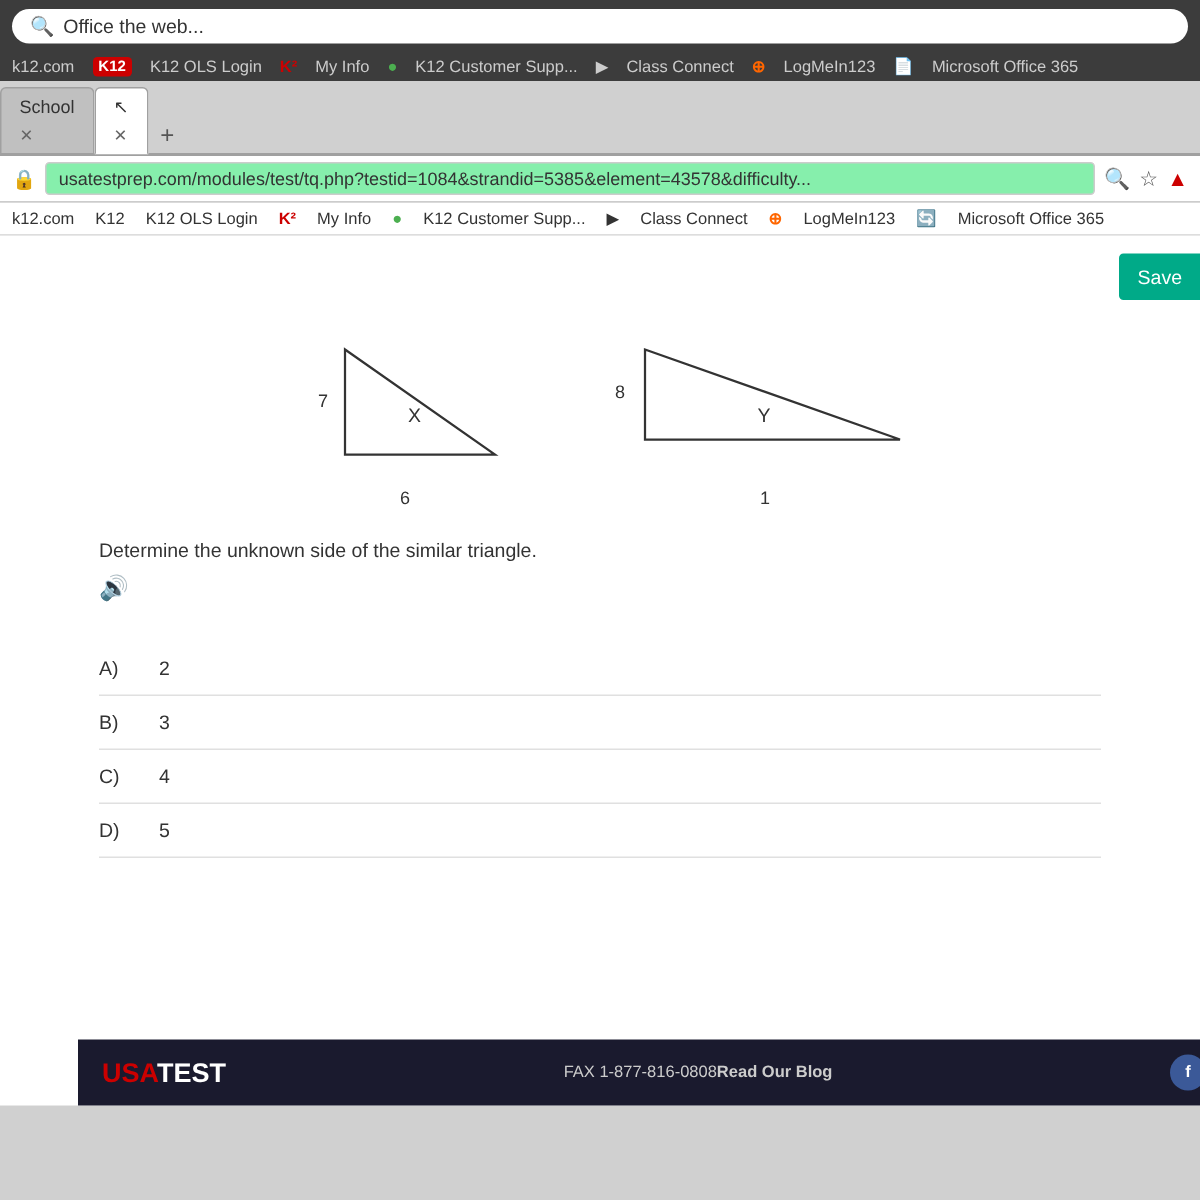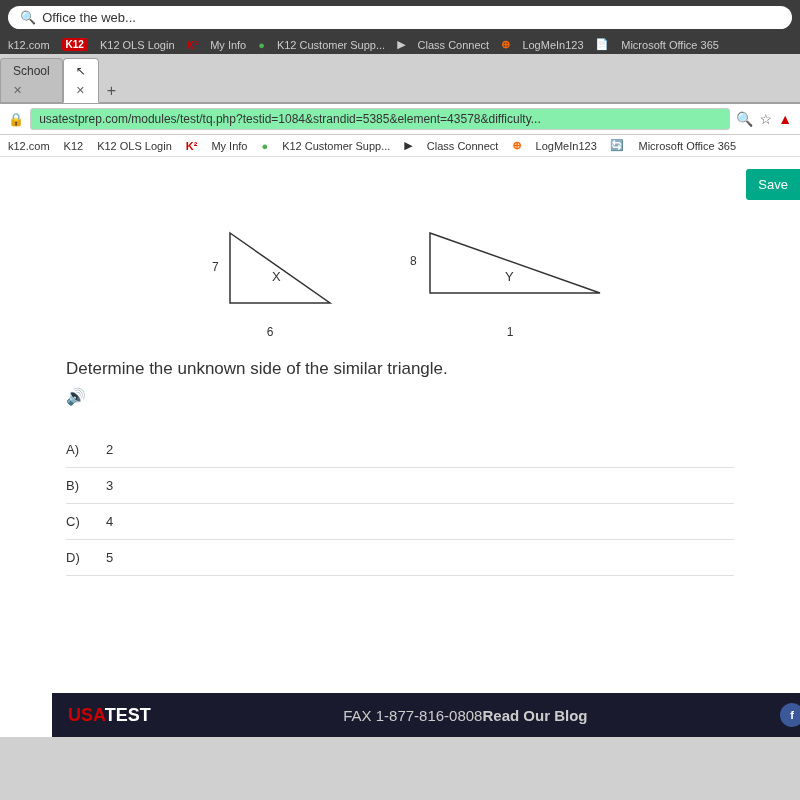--- a/index.html
+++ b/index.html
@@ -204,21 +204,21 @@
 
     .tri-label-bottom {
       font-size: 12px;
       color: #333;
       text-align: center;
       margin-top: 2px;
     }
 
     
     .question-text {
-      font-size: 17px;
+      font-size: 13px;
       color: #333;
       margin: 20px 0 8px 0;
     }
 
     .audio-icon {
       font-size: 16px;
       color: #333;
       cursor: pointer;
       margin-bottom: 16px;
       display: inline-block;
@@ -269,21 +269,21 @@
       color: white;
     }
 
     .footer-brand span.usa {
       color: #cc0000;
     }
 
     .footer-links {
       display: flex;
       color: #ccc;
-      font-size: 15px;
+      font-size: 11px;
     }
 
     .footer-icons {
       display: flex;
       gap: 8px;
     }
 
     .footer-icon-circle {
       width: 24px;
       height: 24px;

